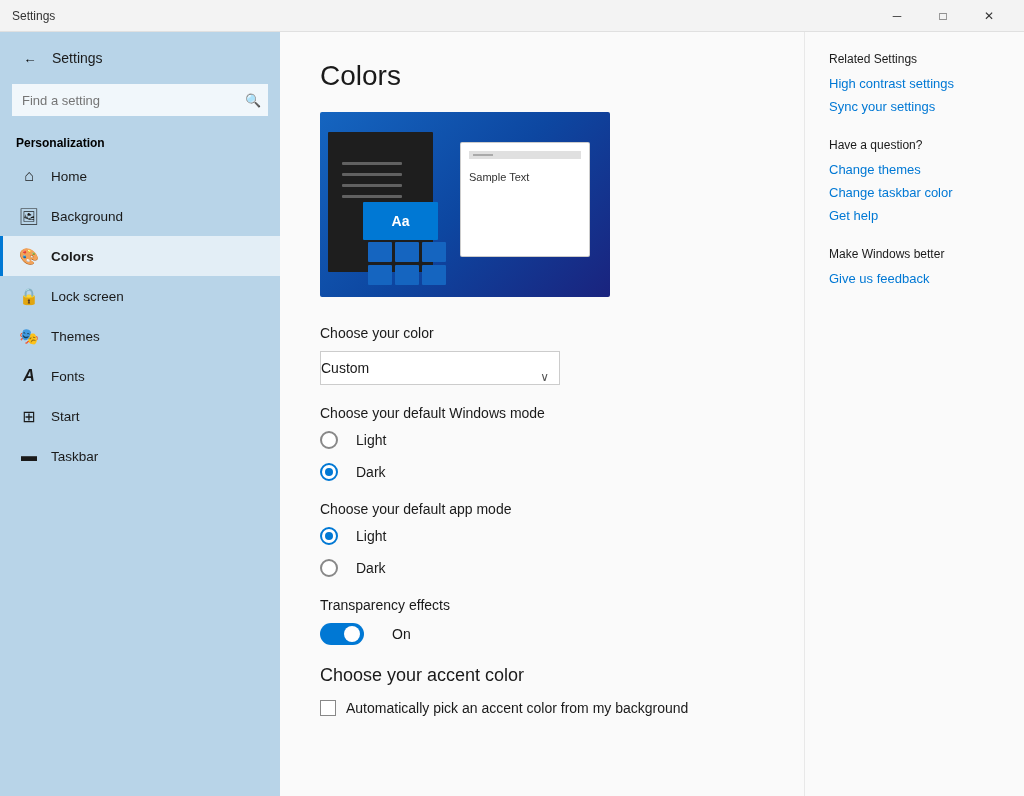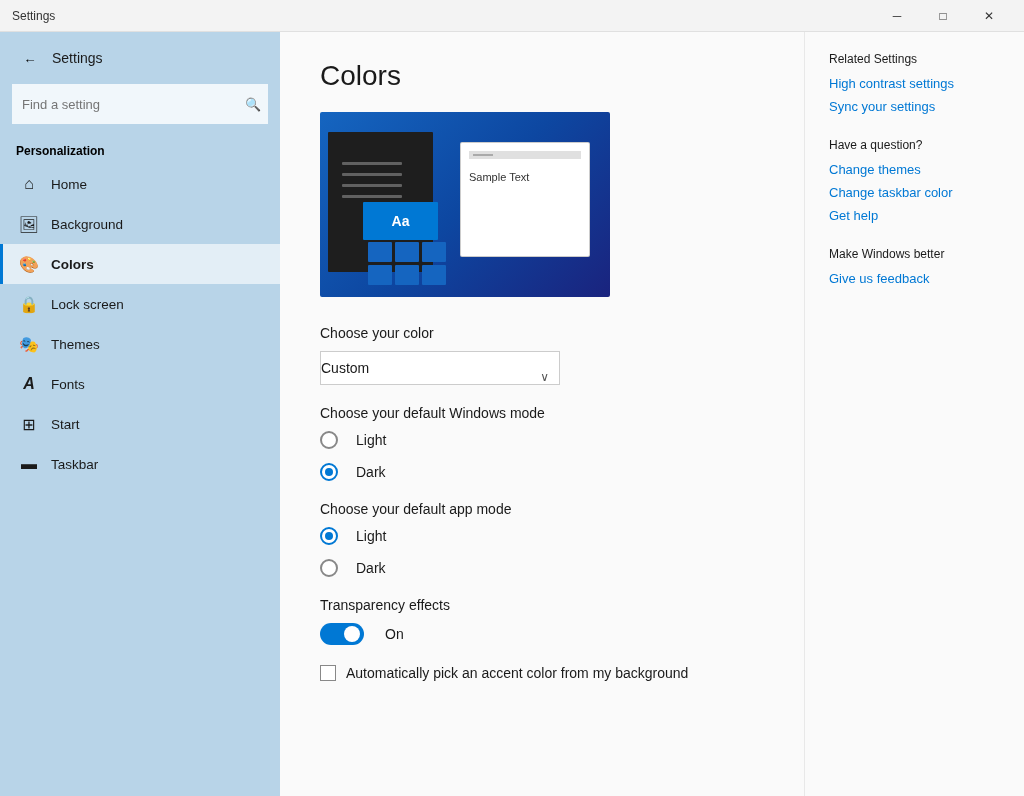--- a/index.html
+++ b/index.html
@@ -82,21 +82,21 @@
       font-size: 14px;
       font-weight: 400;
       color: #1a1a1a;
     }
     .search-box {
       margin: 0 12px 8px 12px;
       position: relative;
     }
     .search-box input {
       width: 100%;
-      height: 40px;
+      height: 32px;
       border: none;
       background: rgba(255,255,255,0.8);
       padding: 0 26px 0 10px;
       font-size: 13px;
       color: #555;
       outline: none;
     }
     .search-icon-btn {
       position: absolute;
       right: 6px;
@@ -326,21 +326,21 @@
       width: 8px;
       height: 8px;
       border-radius: 50%;
       background: #0078d4;
     }
 
     
     .toggle-row {
       display: flex;
       align-items: center;
-      gap: 21px;
+      gap: 28px;
       margin-top: 8px;
     }
     .toggle-switch {
       width: 44px;
       height: 22px;
       background: #0078d4;
       border-radius: 11px;
       position: relative;
       cursor: pointer;
       flex-shrink: 0;
@@ -555,20 +555,21 @@
       <div class="section-label">Transparency effects</div>
       <div class="toggle-row">
         <div class="toggle-switch">
           <div class="toggle-knob"></div>
         </div>
         <span class="toggle-label">On</span>
       </div>
     </div>
 
     <div class="section">
+      <div class="accent-section-title">Choose your accent color</div>
       <label class="checkbox-row">
         <div class="checkbox-box"></div>
         <span class="checkbox-label">Automatically pick an accent color from my background</span>
       </label>
     </div>
   </div>
 
   <div class="right-panel">
     <div class="related-title">Related Settings</div>
     <a class="related-link">High contrast settings</a>

